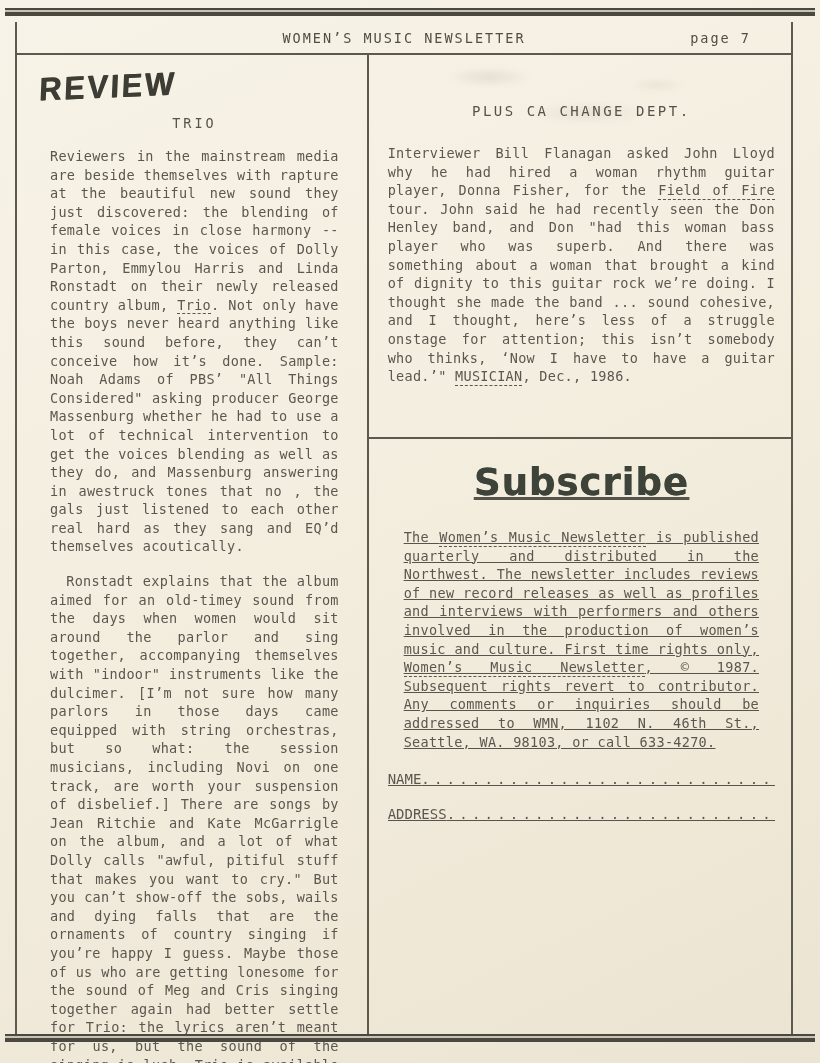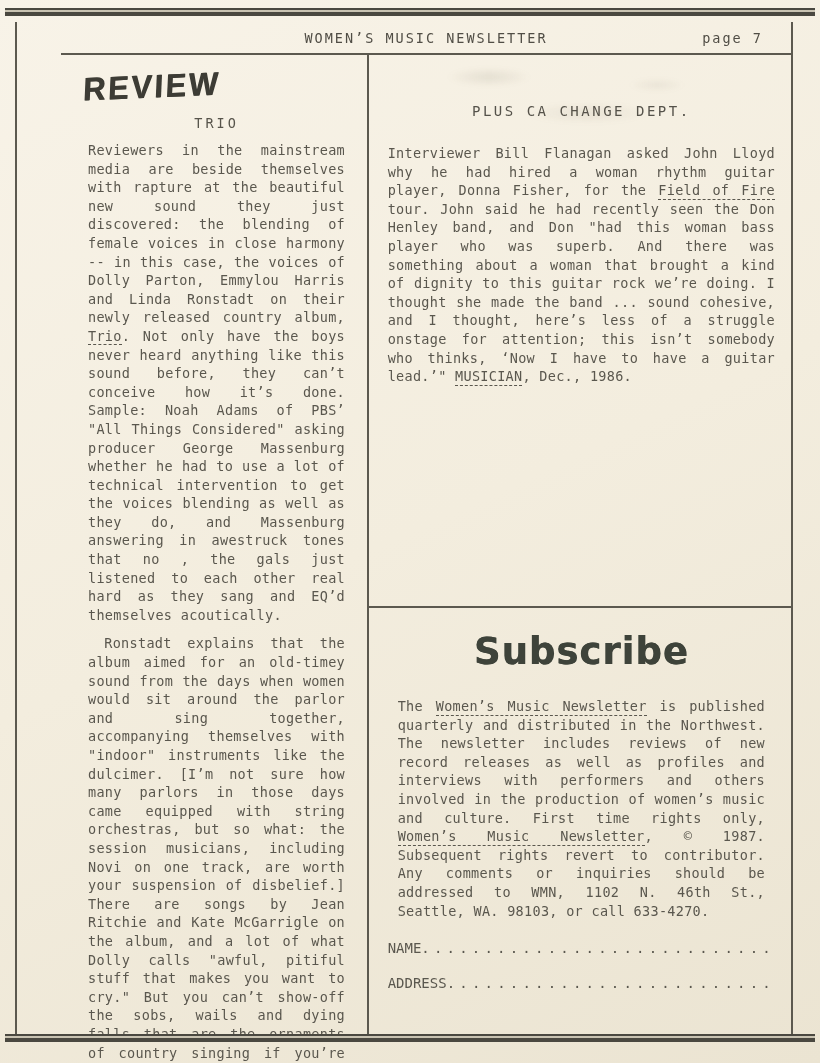--- a/index.html
+++ b/index.html
@@ -11,50 +11,50 @@
   }
   .rule {
     position:absolute; left:5px; right:5px; height:8px;
     background: linear-gradient(#4a4840 0 2.5px, #c9c3b2 2.5px 4.5px, #4a4840 4.5px 8px);
   }
   .rule-top { top:8px; }
   .rule-bottom { top:1034px; }
   .frame {
     position:absolute; top:22px; left:15px; width:778px; height:1012px;
     box-sizing:border-box;
-    border-left:2px solid #5c594f; border-right:2px solid #5c594f;padding-left:44px;
+    border-left:2px solid #5c594f; border-right:2px solid #5c594f;
   }
   .header {
     height:31px; position:relative; border-bottom:2px solid #5c594f;
   }
   .header-title {
     position:absolute; left:0; right:0; top:8px; text-align:center;
     font-size:13.5px; letter-spacing:2px; color:#504d45;
   }
   .page-num {
-    position:absolute; right:28px; top:8px;
+    position:absolute; right:40px; top:8px;
     font-size:13.5px; letter-spacing:2px; color:#504d45;
   }
   .columns { display:flex; height:979px; }
   .col-left {
     width:380px; box-sizing:border-box; padding:14px 12px 0 17px;
   }
   .col-divider { width:2px; background:#5c594f; }
   .col-right { flex:1; display:flex; flex-direction:column; position:relative; }
   .right-top {
-    height:551px; box-sizing:border-box; padding:48px 16px 0 19px; position:relative;
+    height:382px; box-sizing:border-box; padding:48px 16px 0 19px; position:relative;
   }
   .right-divider { height:2px; background:#5c594f; }
-  .right-bottom { flex:1; box-sizing:border-box; padding:10px 16px 0 19px; }
+  .right-bottom { flex:1; box-sizing:border-box; padding:10px 16px 0 19px;text-decoration:underline; }
 
   .typetext {
     font-size:13.5px; line-height:18.6px; letter-spacing:0.3px;
     text-align:justify; color:#5a574e;
   }
-  .typetext p { margin:10px; }
+  .typetext p { margin:16px; }
   .indent2 { text-indent:2ch; }
   .u { border-bottom:1.6px dashed #5a574e; padding-bottom:0.5px; }
 
   .review-heading {
     display:inline-block; margin:0 0 2px 5px;
     font-family:"Liberation Sans", sans-serif; font-weight:700;
     font-size:31px; letter-spacing:2.5px; color:#3d3c35;
     transform: rotate(-2.5deg) skewX(-5deg) scaleY(1.05);
     text-shadow: 0.6px 0 0 #3d3c35;
   }

